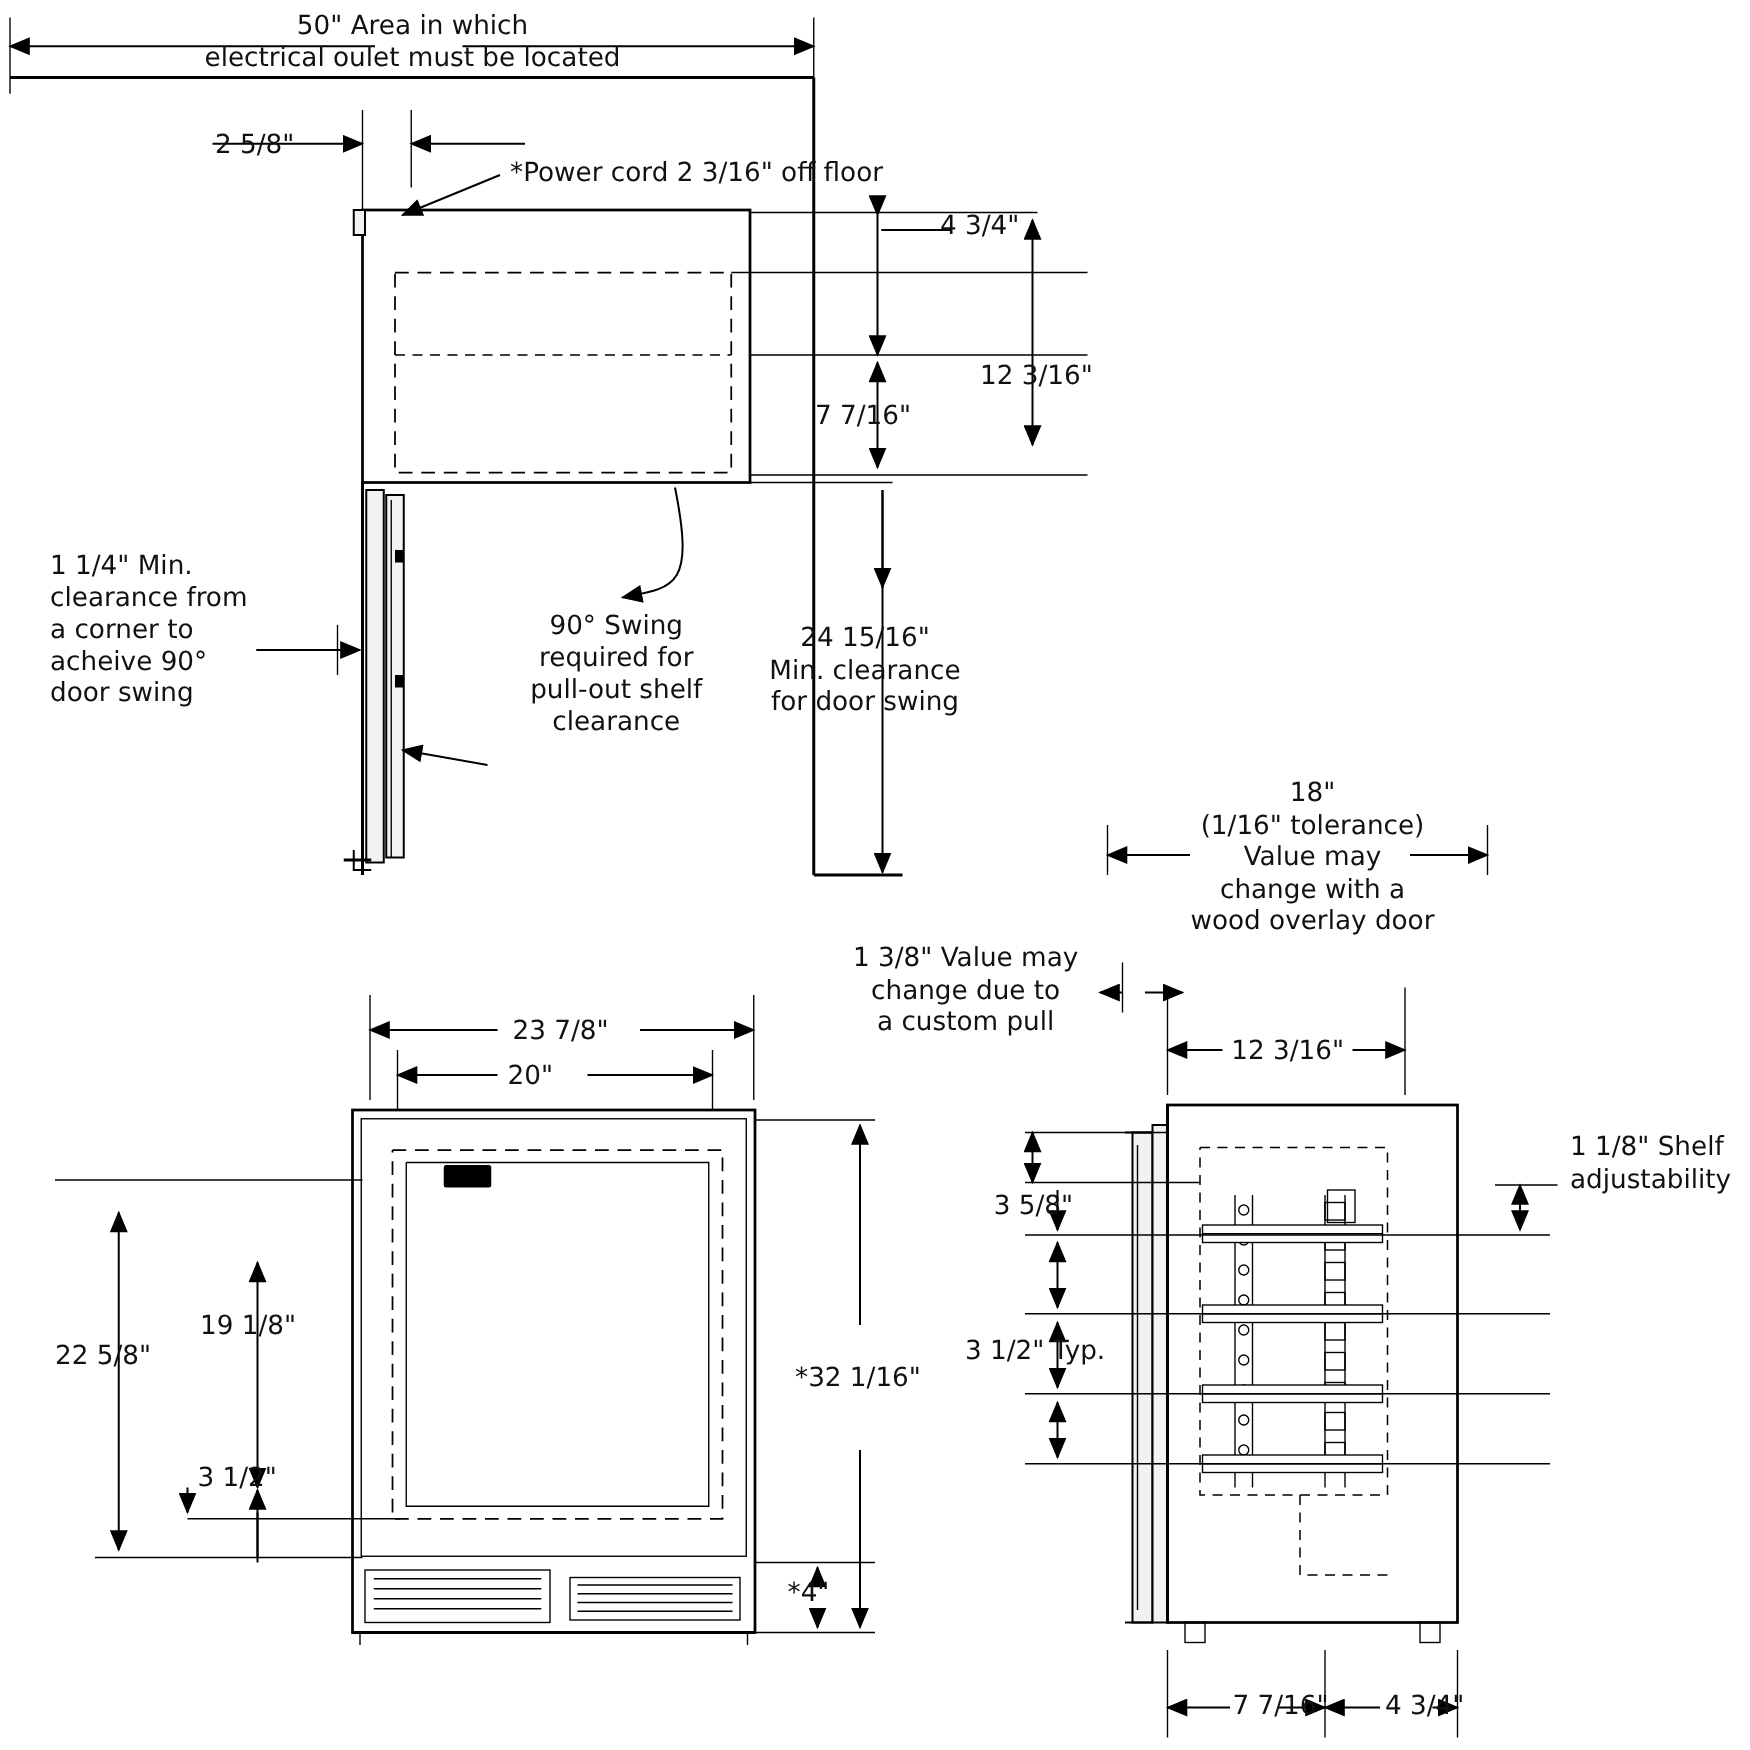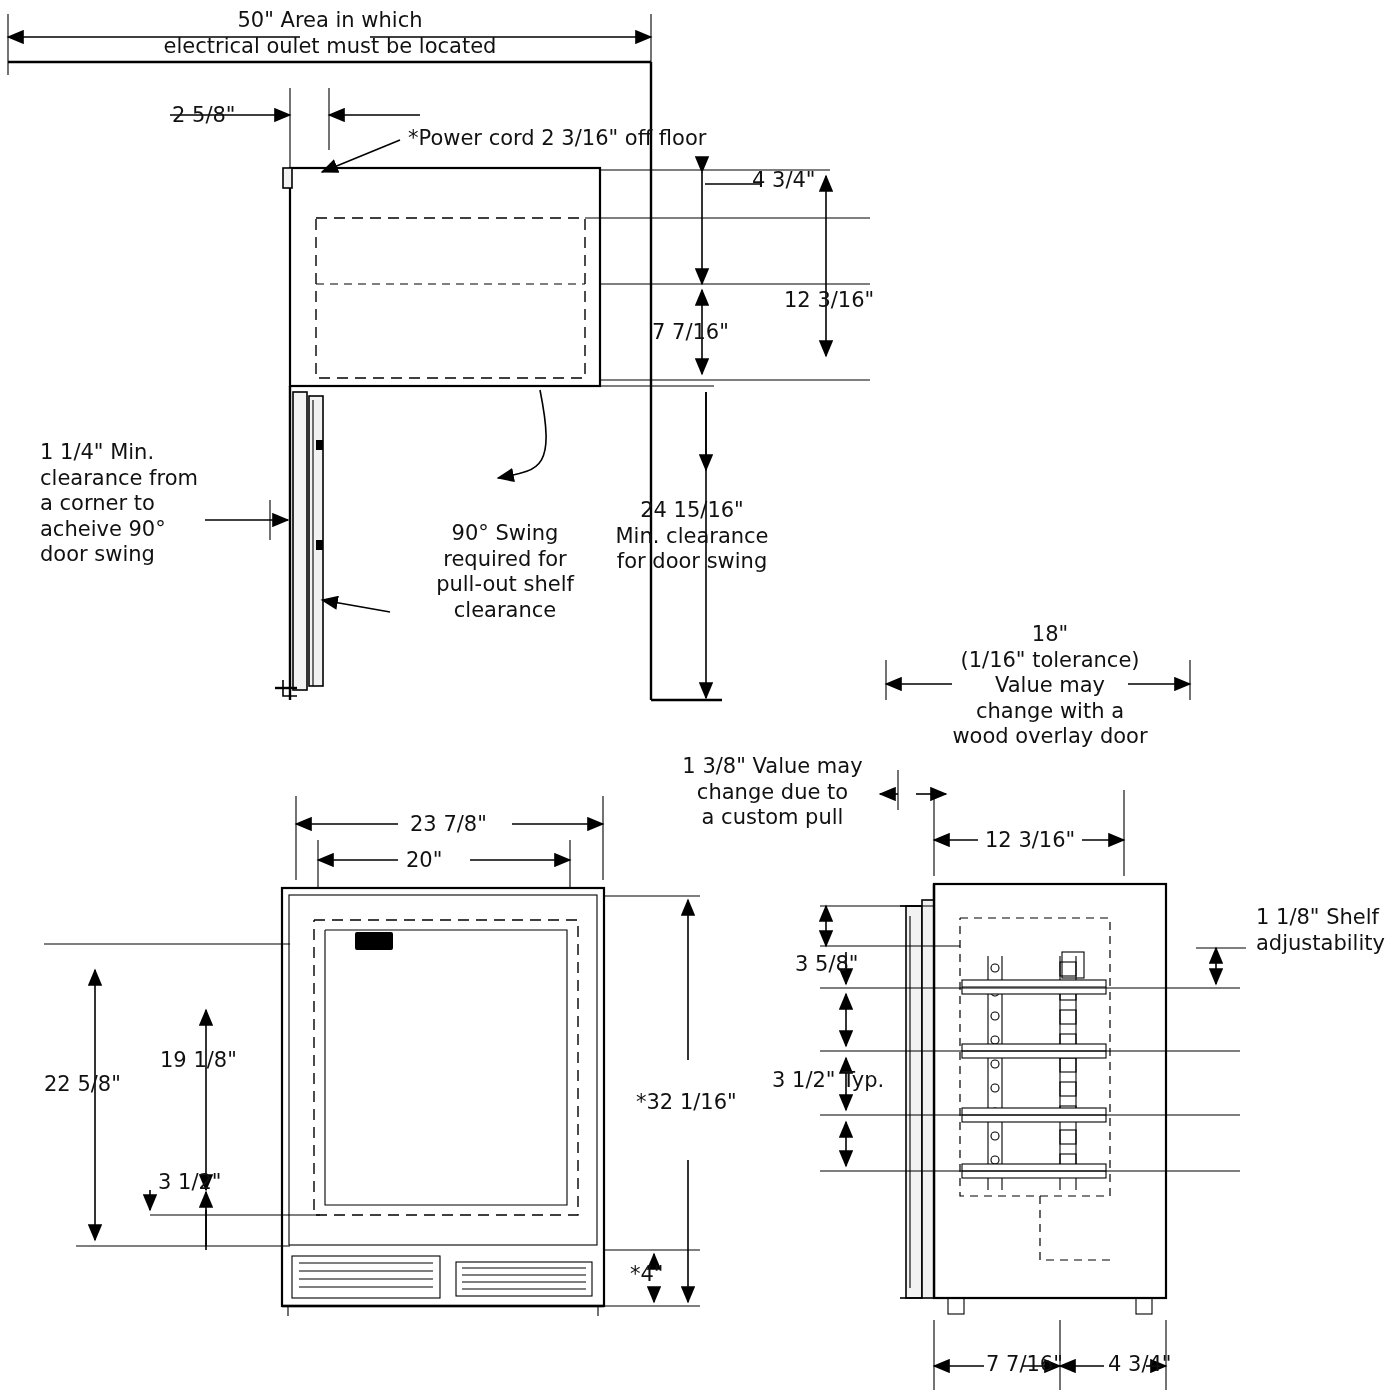--- a/index.html
+++ b/index.html
@@ -234,21 +234,21 @@
   <div class="lbl" style="left:752px; top:168px;">4 3/4"</div>
   <div class="lbl" style="left:784px; top:288px;">12 3/16"</div>
   <div class="lbl" style="left:652px; top:320px;">7 7/16"</div>
 
   <div class="lbl" style="left:40px; top:440px; width:180px;">1 1/4" Min.
 clearance from
 a corner to
 acheive 90°
 door swing</div>
 
-  <div class="lbl c" style="left:410px; top:488px; width:190px;margin-top:33px;">90° Swing
+  <div class="lbl c" style="left:398px; top:488px; width:190px;">90° Swing
 required for
 pull-out shelf
 clearance</div>
 
   <div class="lbl c" style="left:594px; top:498px; width:196px;">24 15/16"
 Min. clearance
 for door swing</div>
 
 
   <div class="lbl c" style="left:930px; top:622px; width:240px;">18"

